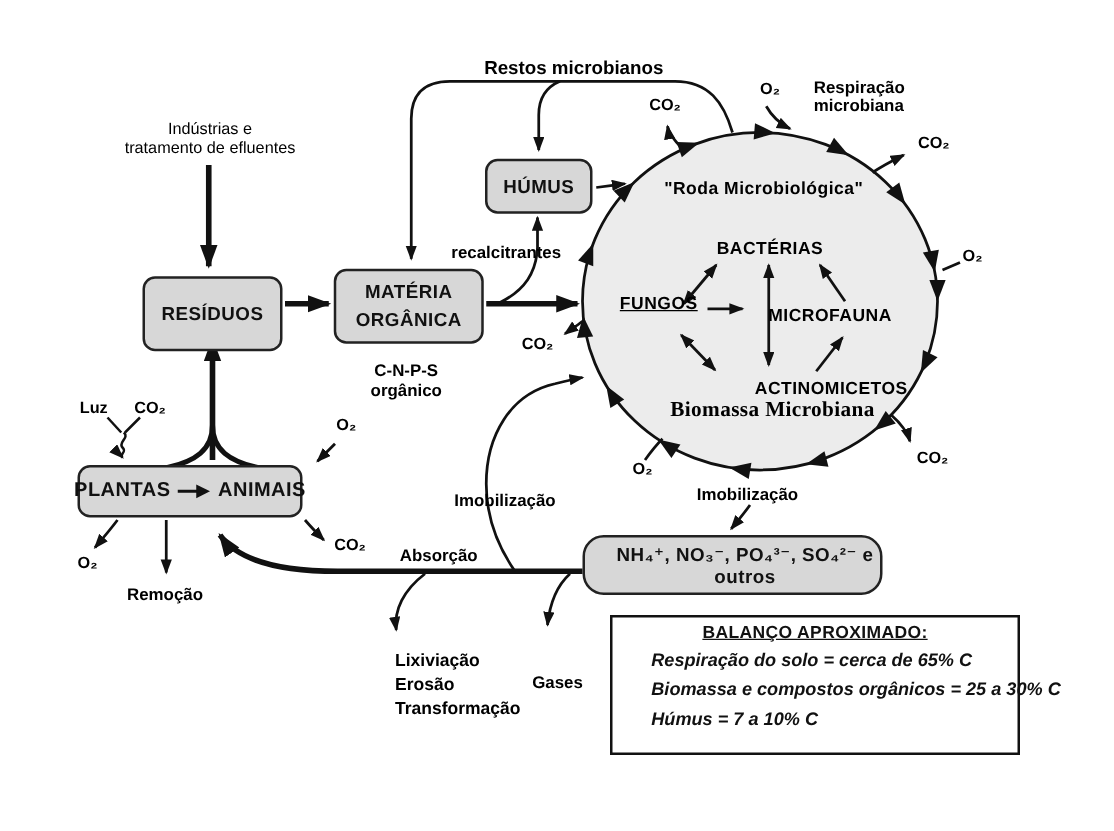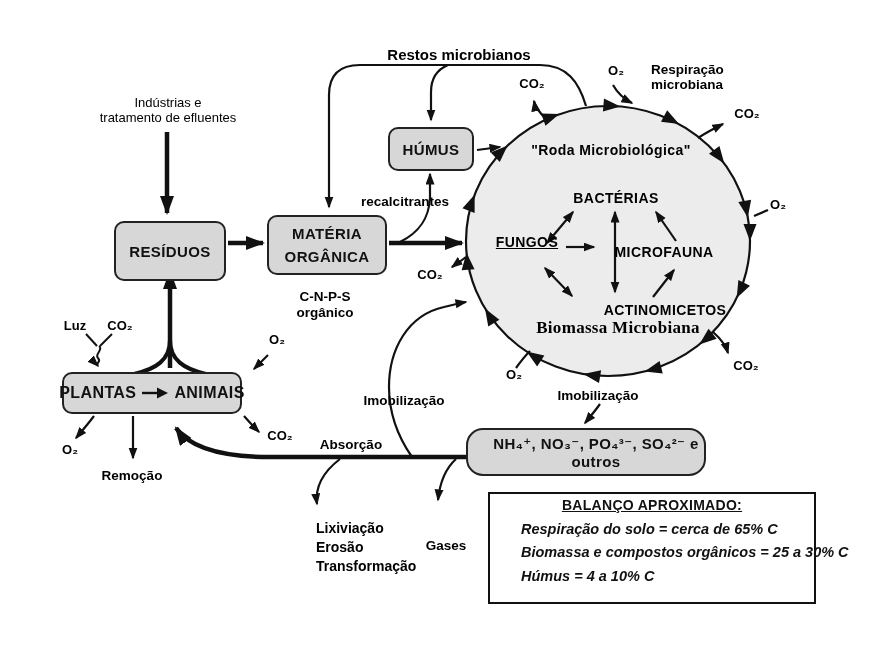--- a/index.html
+++ b/index.html
@@ -195,16 +195,16 @@
   <div class="lbl leftal" style="left:316px;top:519px;line-height:19px;font-size:14px;">
     <div>Lixiviação</div>
     <div>Erosão</div>
     <div>Transformação</div>
   </div>
 
   <div class="balance">
     <div class="bt">BALANÇO APROXIMADO:</div>
     <div class="bl">Respiração do solo = cerca de 65% C</div>
     <div class="bl">Biomassa e compostos orgânicos = 25 a 30% C</div>
-    <div class="bl">Húmus = 4 a 10% C</div>
+    <div class="bl">Húmus = 7 a 10% C</div>
   </div>
 
 </div>
 
 </body></html>

